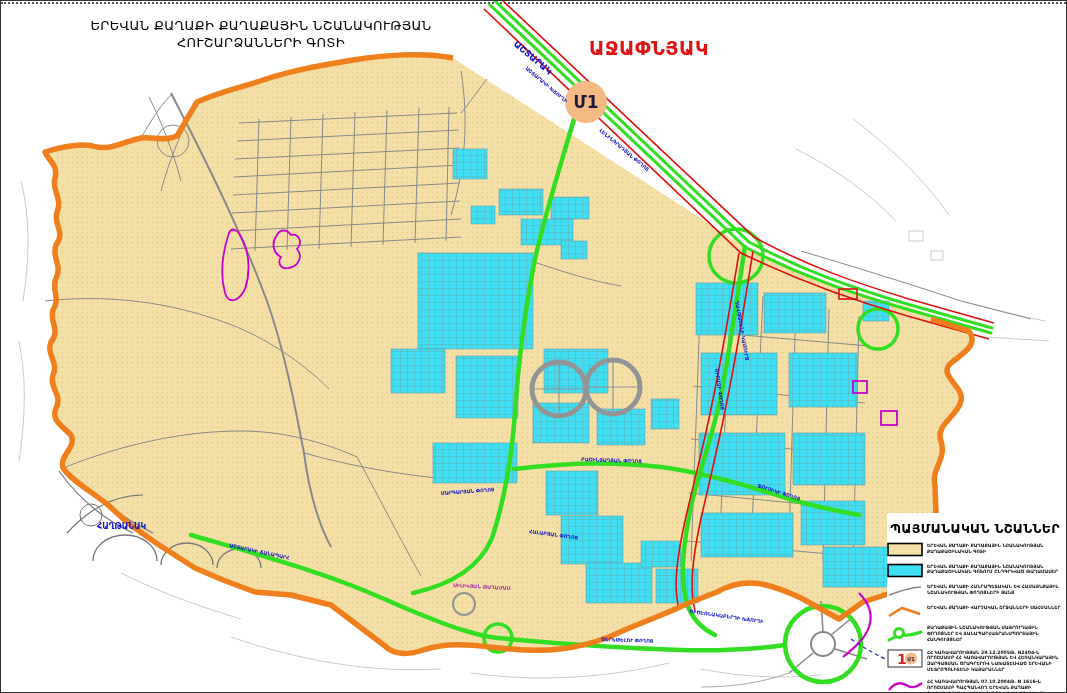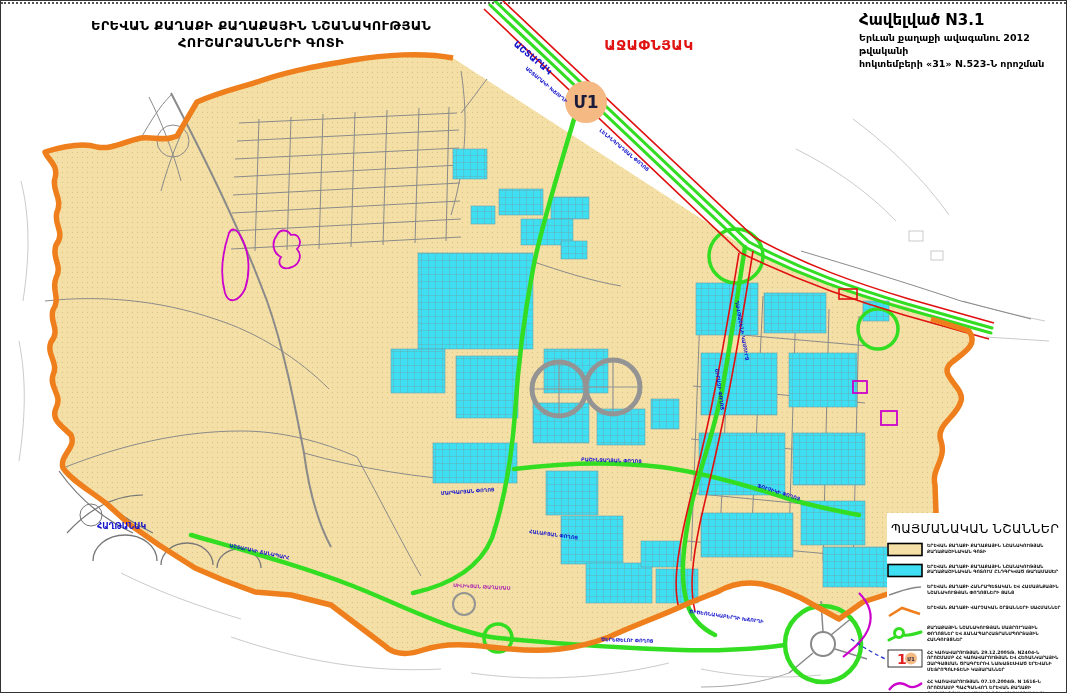--- a/index.html
+++ b/index.html
@@ -5,33 +5,33 @@
   html,body{margin:0;padding:0;background:#fff;}
   #sheet{
     position:relative;width:1067px;height:693px;background:#fff;
     font-family:"DejaVu Sans",sans-serif;overflow:hidden;
     border:1.5px solid #333;box-sizing:border-box;
   }
   #topdots{position:absolute;left:0;top:1px;width:100%;border-top:2px dotted #555;}
   #mapsvg{position:absolute;left:0;top:0;}
   .hdr-title{
     position:absolute;left:55px;top:16px;width:410px;text-align:center;
-    font-size:13px;font-weight:bold;color:#000;line-height:17px;letter-spacing:.3px;
+    font-size:13px;font-weight:normal;color:#000;line-height:17px;letter-spacing:.3px;
   }
   .appendix{position:absolute;left:858px;top:10px;width:200px;color:#000;}
   .appendix .a1{font-size:15px;font-weight:bold;margin-bottom:2px;}
   .appendix .a2{font-size:9.5px;font-weight:bold;line-height:13px;}
   .district-label{
     position:absolute;left:588px;top:36px;width:120px;text-align:center;
-    font-size:14px;font-weight:bold;color:#e01212;letter-spacing:.5px;
+    font-size:19px;font-weight:bold;color:#e01212;letter-spacing:.5px;
   }
   #legend{
     position:absolute;left:886px;top:512px;width:176px;height:178px;background:#fff;
   }
-  #legend .ltitle{font-size:12.5px;font-weight:normal;color:#000;text-align:center;margin:8px 0 6px 0;letter-spacing:.3px;}
+  #legend .ltitle{font-size:12.5px;font-weight:bold;color:#000;text-align:center;margin:8px 0 6px 0;letter-spacing:.3px;}
   .lrow{display:flex;align-items:flex-start;margin-bottom:4.5px;}
   .sw{width:40px;flex:0 0 40px;display:flex;justify-content:flex-start;}
   .ltext{font-size:4.6px;line-height:1.3;font-weight:bold;color:#111;padding-top:1px;}
 </style>
 </head>
 <body>
 
 <div id="sheet">
   <div id="topdots"></div>
 
@@ -229,25 +229,20 @@
         <text transform="translate(600,640) rotate(2)" font-size="5" fill="#1414cc">ԾԵՐԵԹԵԼՈՒ ՓՈՂՈՑ</text>
         <text transform="translate(688,612) rotate(8)" font-size="5" fill="#1414cc">ԾԻԾԵՌՆԱԿԱԲԵՐԴԻ ԽՃՈՒՂԻ</text>
       </g>
   </svg>
 
   <div class="hdr-title">
     <div>ԵՐԵՎԱՆ ՔԱՂԱՔԻ ՔԱՂԱՔԱՅԻՆ ՆՇԱՆԱԿՈՒԹՅԱՆ</div>
     <div>ՀՈՒՇԱՐՁԱՆՆԵՐԻ ԳՈՏԻ</div>
   </div>
 
-  <div class="appendix">
-    <div class="a1">Հավելված N3.1</div>
-    <div class="a2">Երևան քաղաքի ավագանու 2012 թվականի</div>
-    <div class="a2">հոկտեմբերի «31» N.523-Ն որոշման</div>
-  </div>
 
   <div class="district-label">ԱՋԱՓՆՅԱԿ</div>
 
   <div id="legend">
     <div class="ltitle">ՊԱՅՄԱՆԱԿԱՆ ՆՇԱՆՆԵՐ</div>
 
     <div class="lrow">
       <div class="sw">
         <svg width="38" height="16">
             <rect x="1" y="1.5" width="34" height="12" fill="#F4E0A6" stroke="#000" stroke-width="1.6"></rect>

